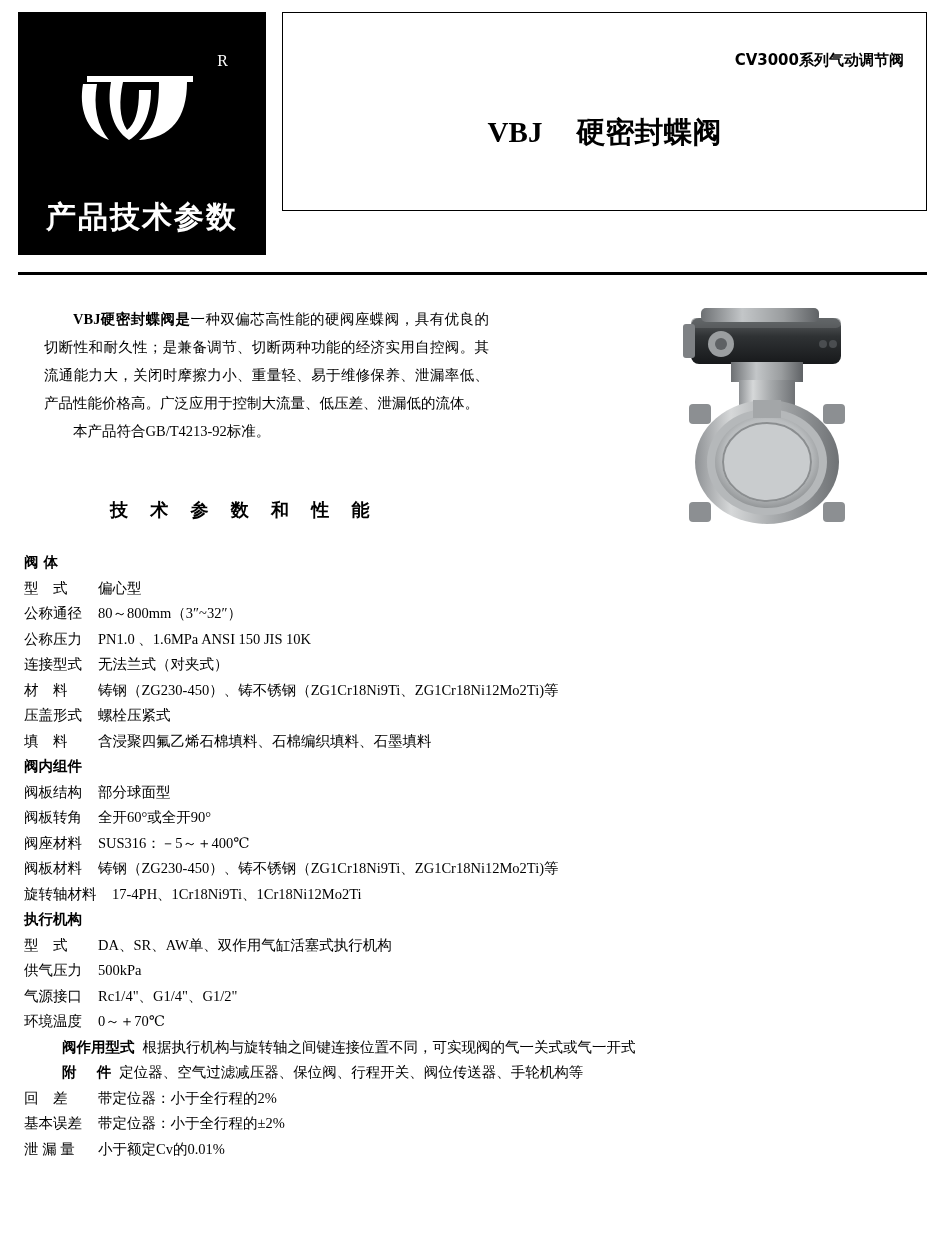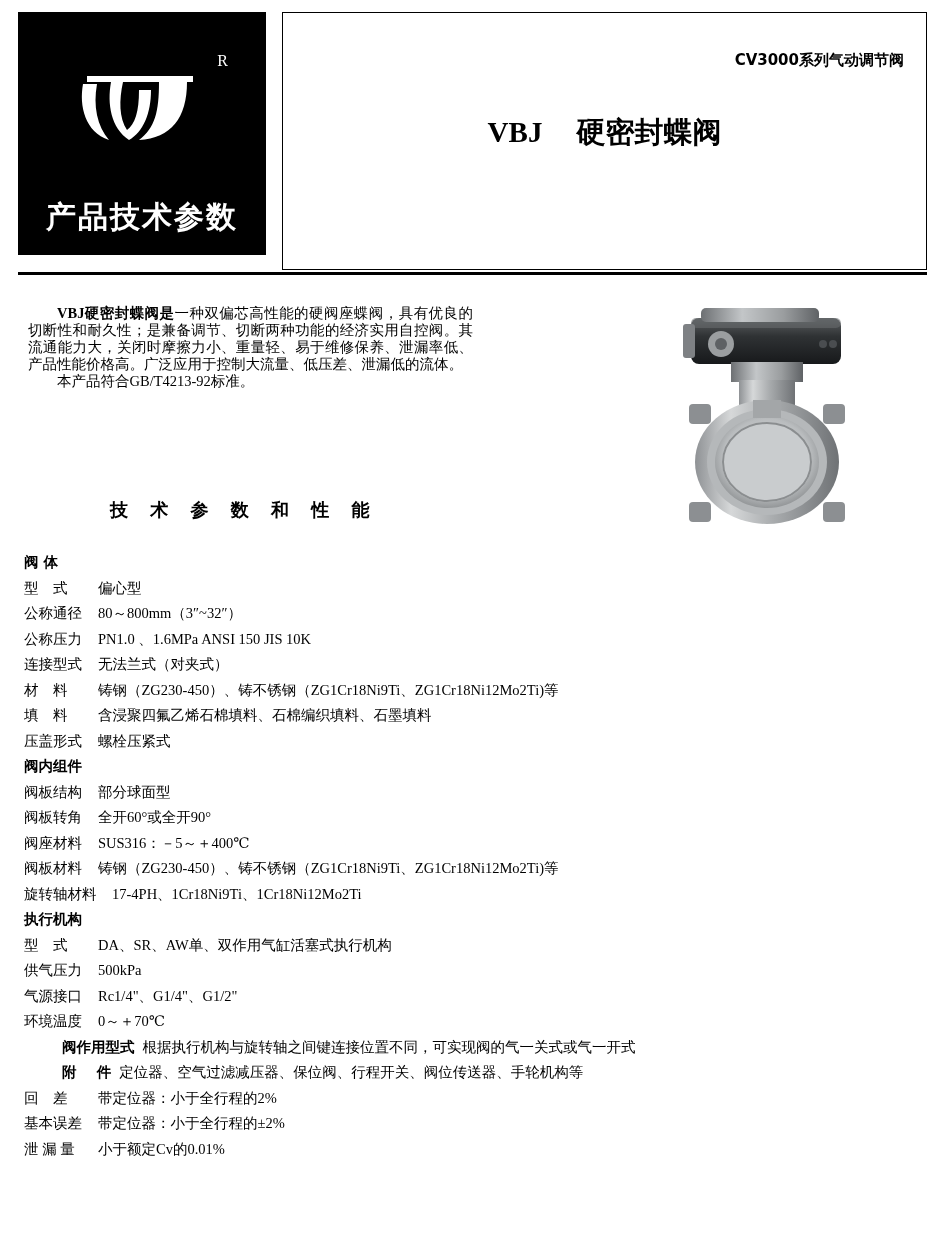--- a/index.html
+++ b/index.html
@@ -57,21 +57,21 @@
     font-size: 30px;
     letter-spacing: 2px;
     font-family: "DejaVu Sans", "Liberation Sans", sans-serif;
     font-weight: bold;
   }
   .title-box {
     position: absolute;
     left: 264px;
     right: 0;
     top: 0;
-    height: 258px;
+    height: 199px;
     border: 1px solid #000;
     box-sizing: border-box;
   }
   .series-label {
     position: absolute;
     right: 22px;
     top: 38px;
     font-size: 15px;
     font-weight: bold;
     font-family: "DejaVu Sans", "Liberation Sans", sans-serif;
@@ -95,25 +95,25 @@
     left: 18px;
     right: 18px;
     top: 272px;
     height: 3px;
     background: #000;
   }
 
   
   .intro {
     position: absolute;
-    left: 28px;
+    left: 44px;
     top: 305px;
     width: 445px;
     font-size: 14.5px;
-    line-height: 17px;
+    line-height: 28px;
     text-align: justify;
   }
   .intro p {
     margin: 0;
     text-indent: 2em;
   }
   .intro b {
     font-weight: bold;
   }
 
@@ -288,26 +288,26 @@
   </div>
   <div class="row">
     <span class="lbl">连接型式</span>
     <span class="val">无法兰式（对夹式）</span>
   </div>
   <div class="row">
     <span class="lbl">材    料</span>
     <span class="val">铸钢（ZG230-450）、铸不锈钢（ZG1Cr18Ni9Ti、ZG1Cr18Ni12Mo2Ti)等</span>
   </div>
   <div class="row">
+    <span class="lbl">压盖形式</span>
+    <span class="val">螺栓压紧式</span>
+  </div>
+  <div class="row">
     <span class="lbl">填    料</span>
     <span class="val">含浸聚四氟乙烯石棉填料、石棉编织填料、石墨填料</span>
-  </div>
-  <div class="row">
-    <span class="lbl">压盖形式</span>
-    <span class="val">螺栓压紧式</span>
   </div>
 
   <div class="grp-head">阀内组件</div>
   <div class="row">
     <span class="lbl">阀板结构</span>
     <span class="val">部分球面型</span>
   </div>
   <div class="row">
     <span class="lbl">阀板转角</span>
     <span class="val">全开60°或全开90°</span>

